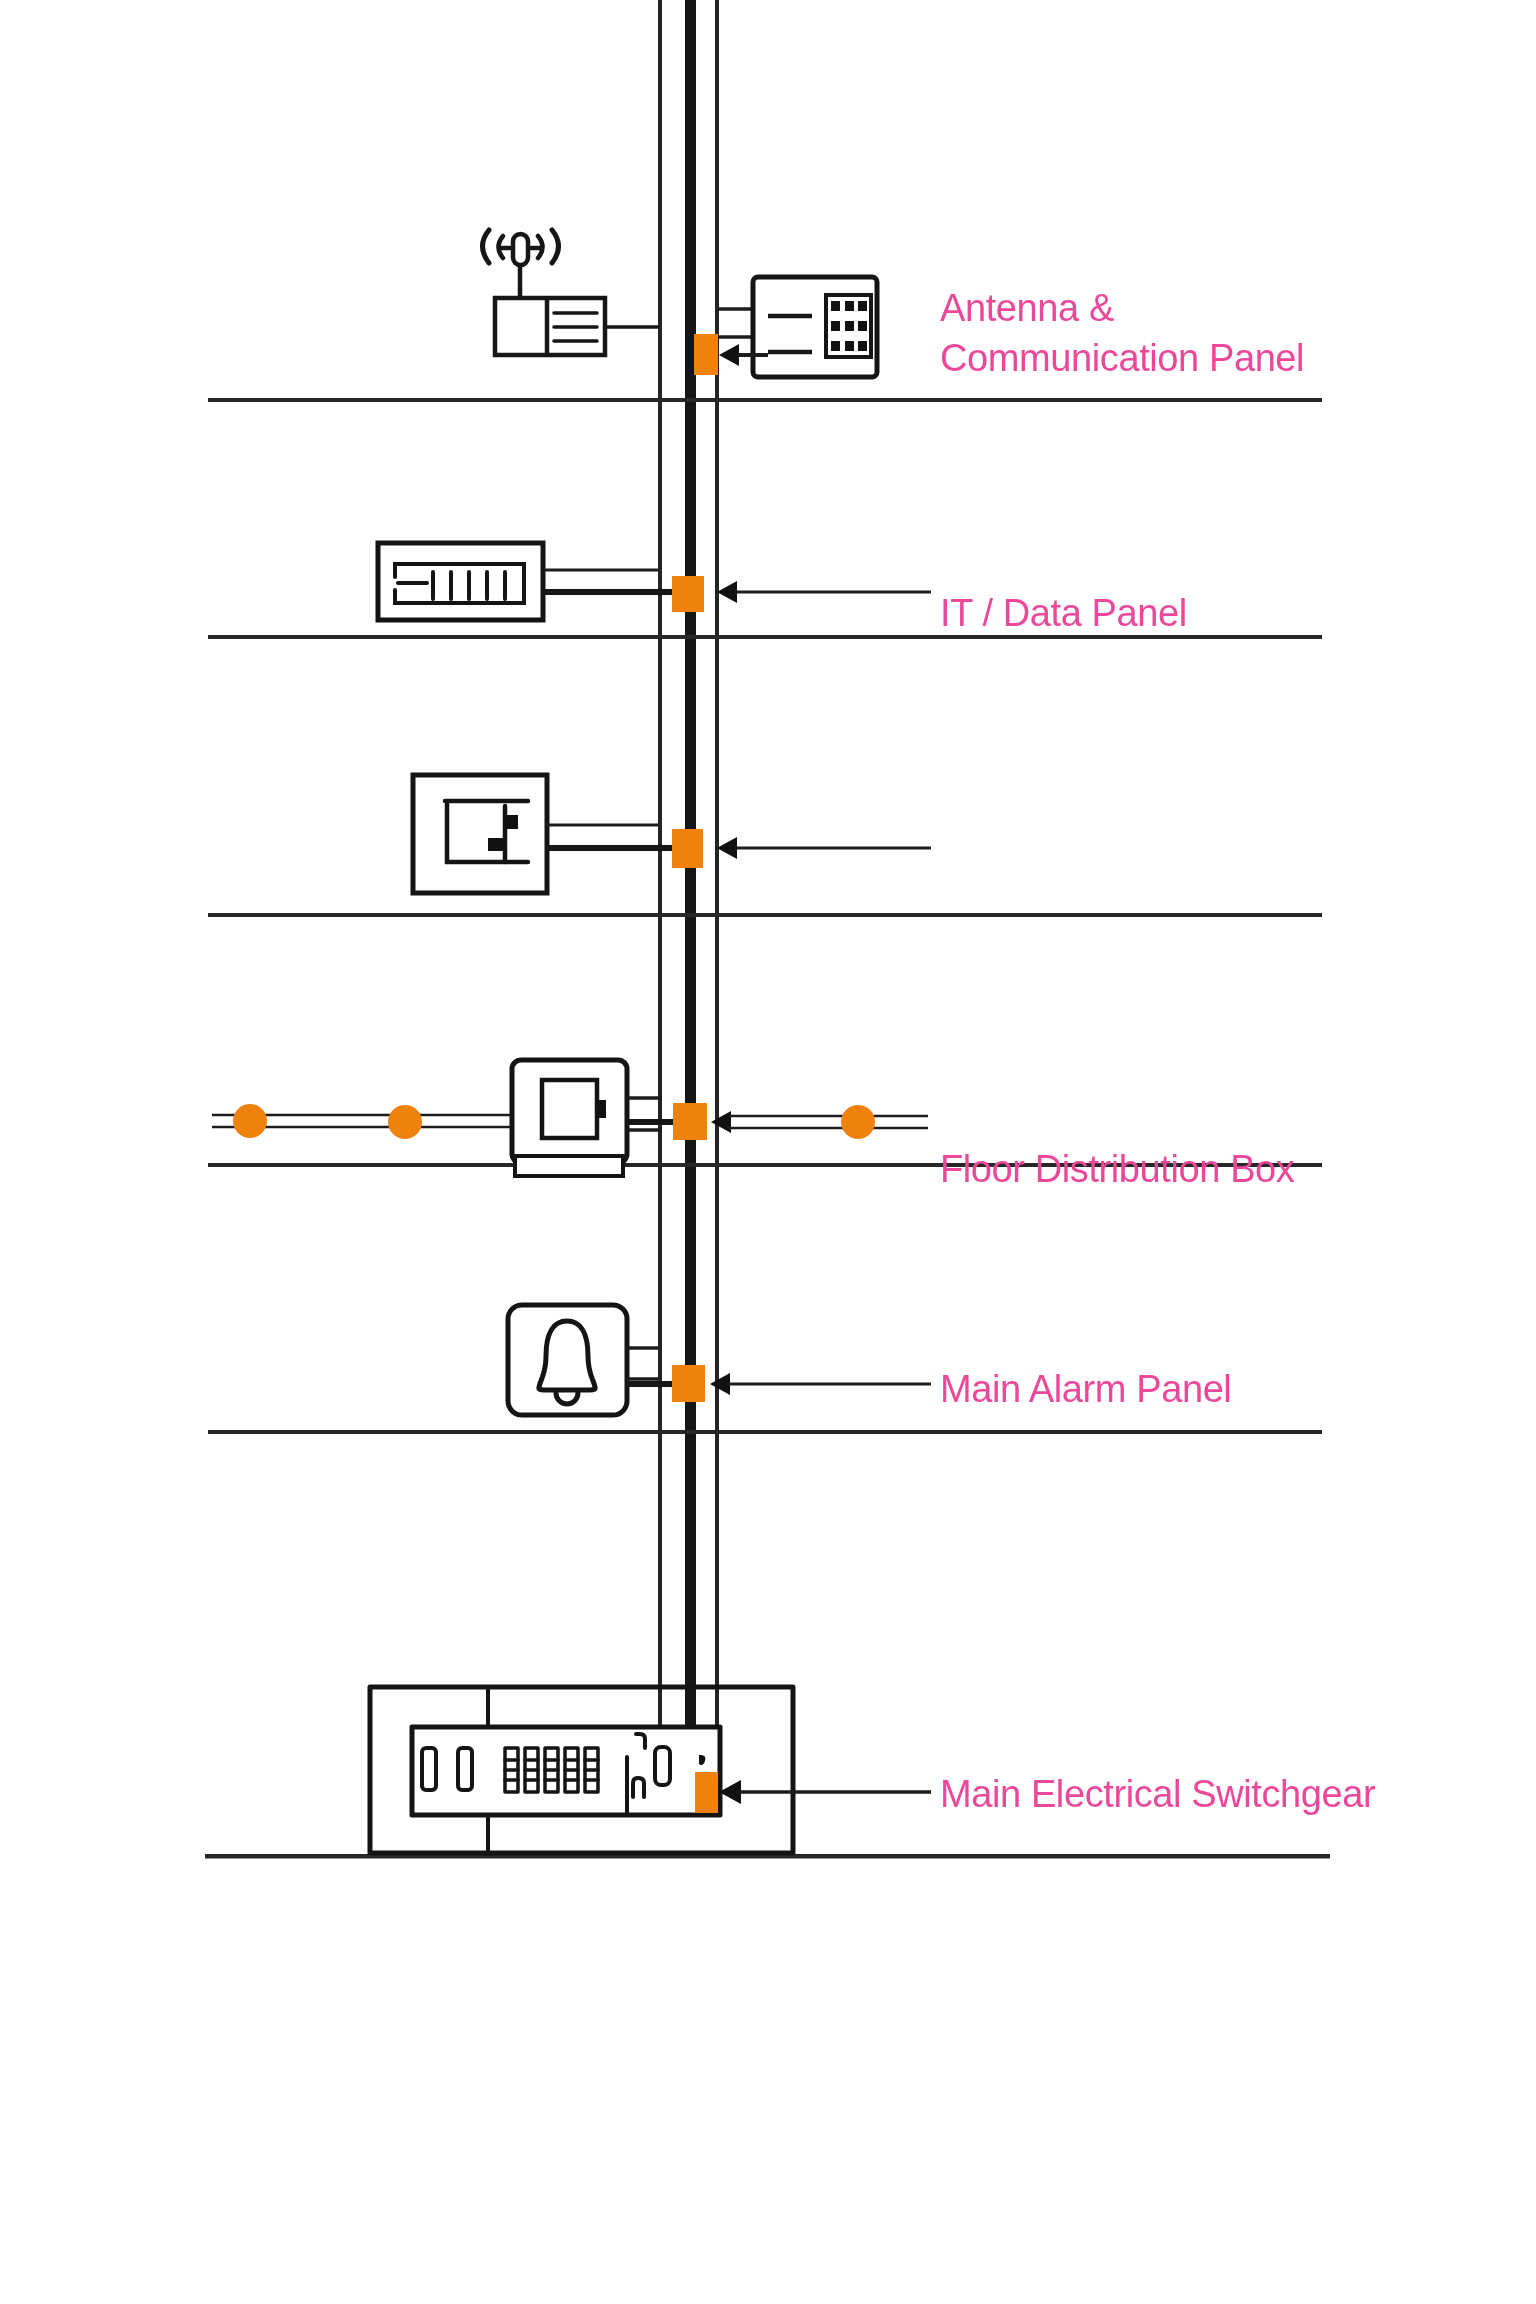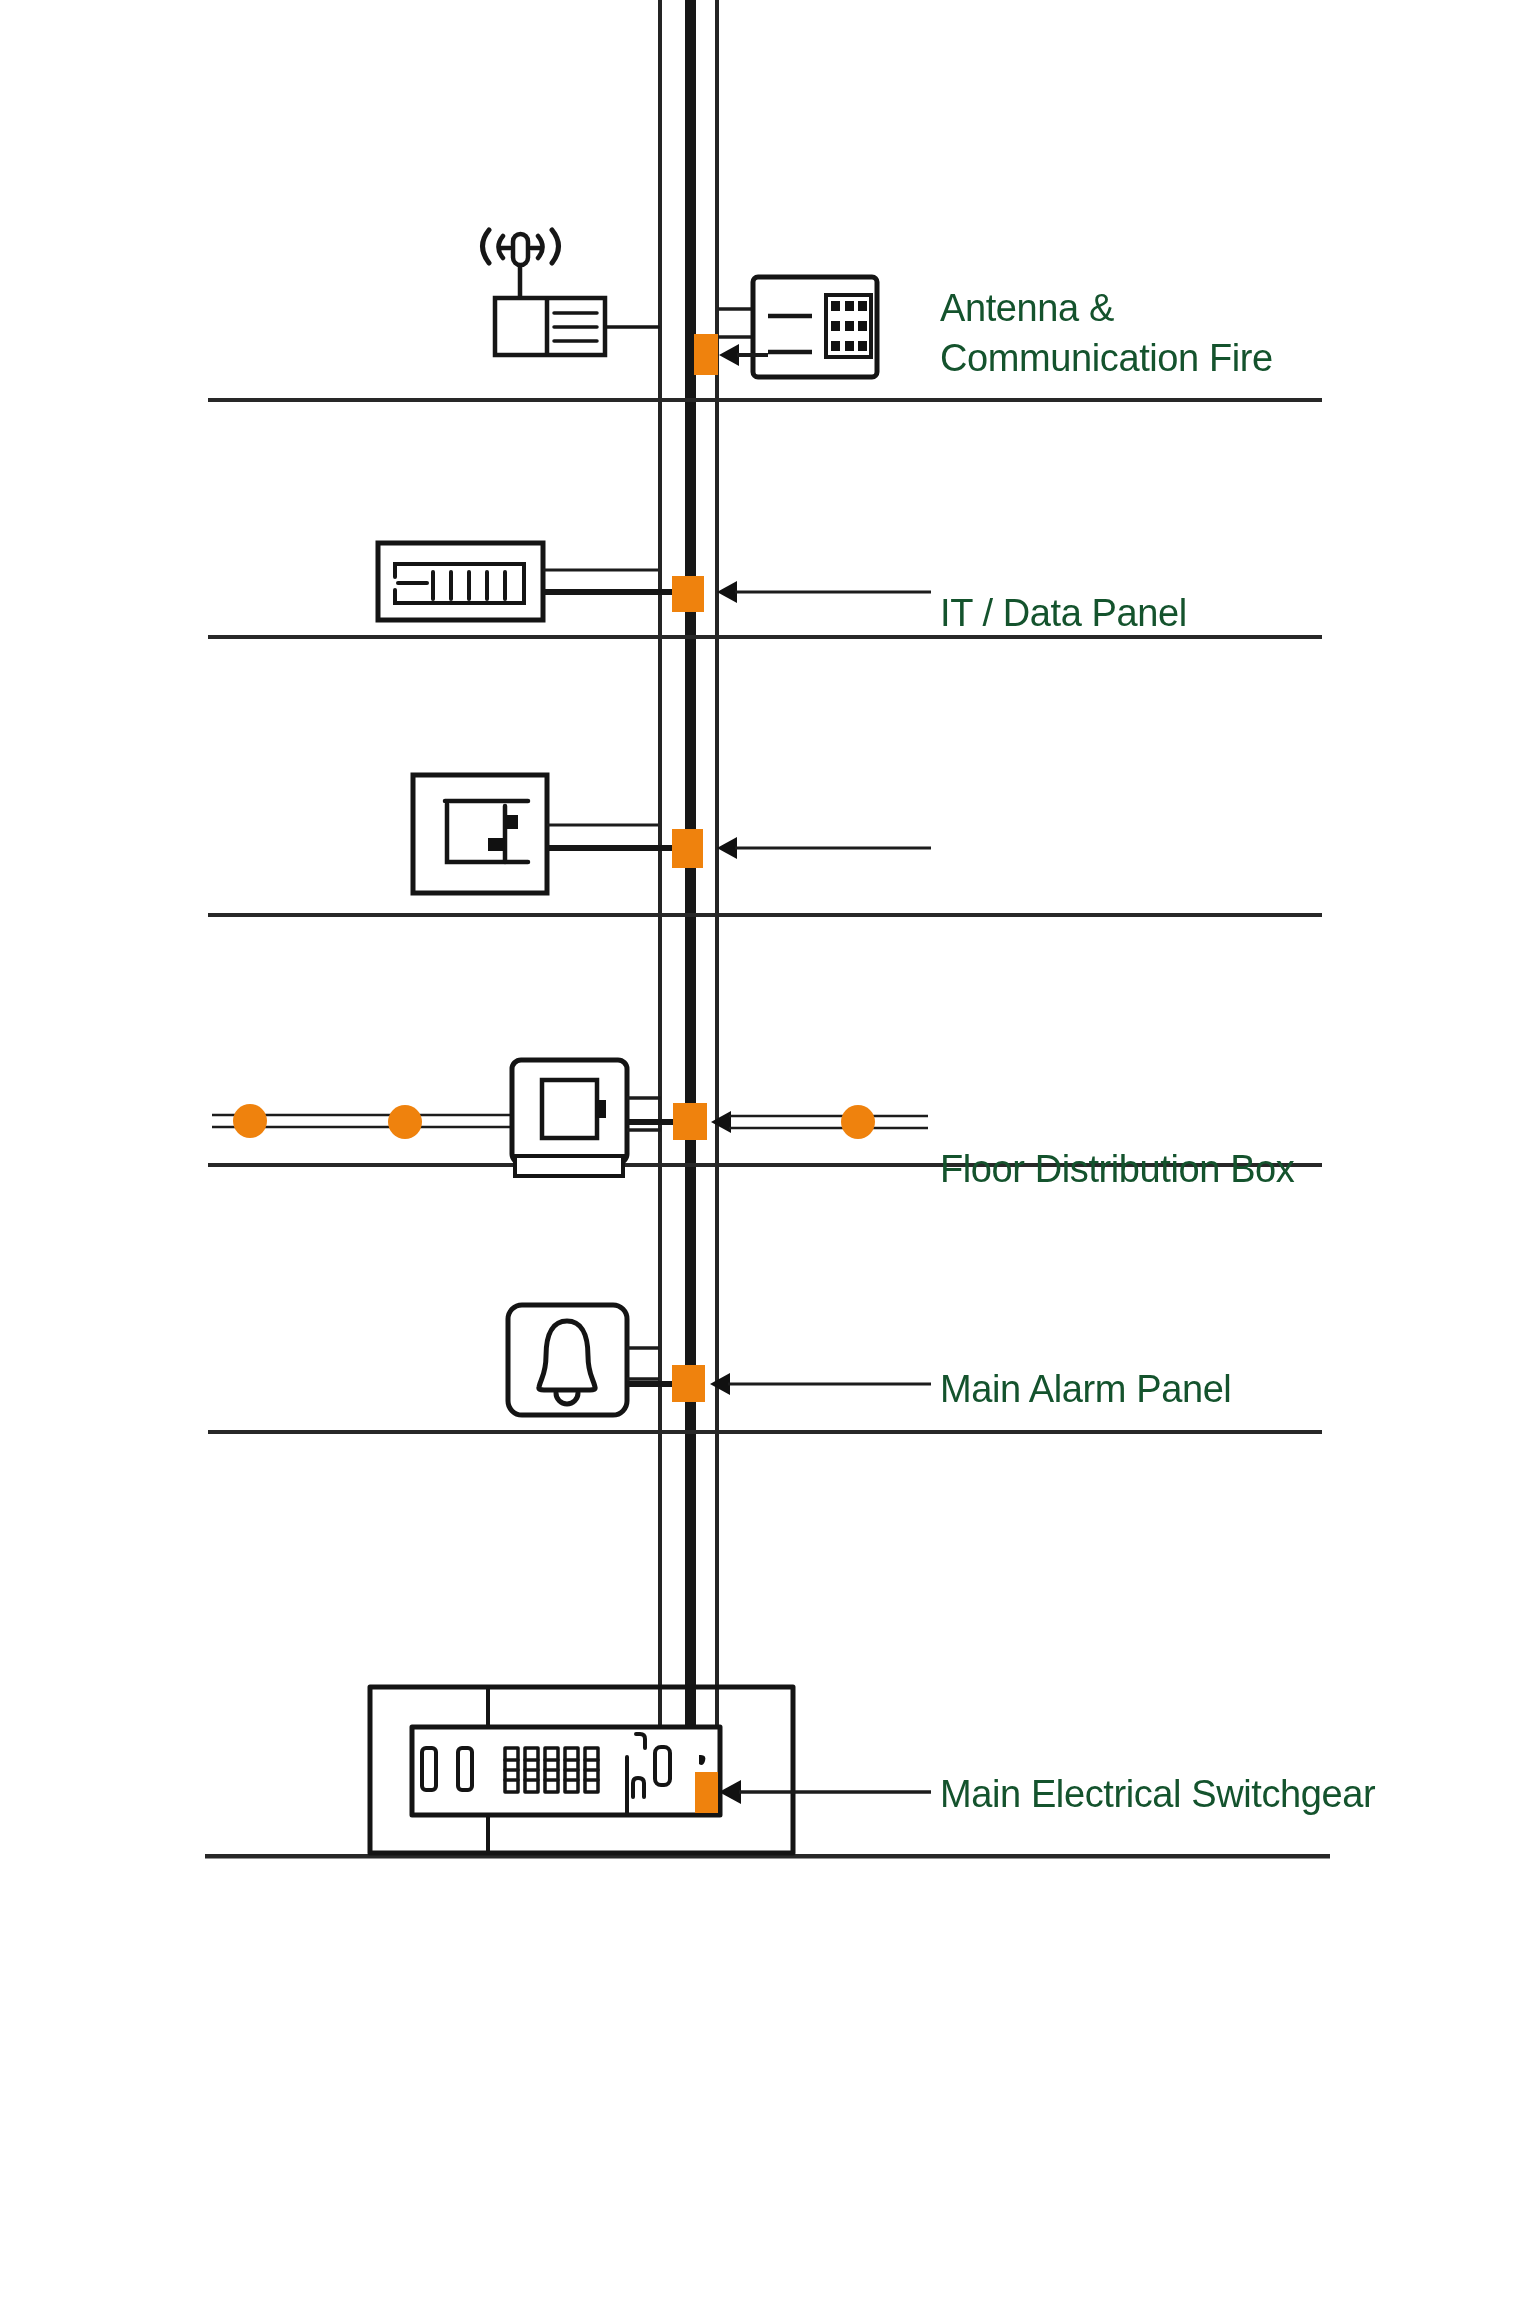--- a/index.html
+++ b/index.html
@@ -1,19 +1,19 @@
 <!DOCTYPE html>
 <html><head>
 <meta charset="utf-8">
 <style>
   html,body{margin:0;padding:0;background:#ffffff;}
   .canvas{position:relative;width:1536px;height:2304px;background:#ffffff;overflow:hidden;
           font-family:"Liberation Sans",sans-serif;}
   .canvas svg{position:absolute;left:0;top:0;}
-  .floor-label{position:absolute;left:940px;color:#14532d;font-size:38px;line-height:50px;
+  .floor-label{position:absolute;left:940px;color:#ec4899;font-size:38px;line-height:50px;
                letter-spacing:-0.4px;white-space:nowrap;}
   .floor-label div{white-space:nowrap;}
 </style>
 </head>
 <body>
 
 <div class="canvas">
 
 <svg width="1536" height="2304" viewBox="0 0 1536 2304">
 
@@ -181,21 +181,21 @@
   </g>
   <rect x="695" y="1772" width="23" height="41" fill="#EF820D"></rect>
   <g>
     <polygon points="719,1792 741,1780 741,1804" fill="#111"></polygon>
     <line x1="739" y1="1792" x2="931" y2="1792" stroke="#1c1c1c" stroke-width="3.5"></line>
   </g>
 </svg>
 
   <div class="floor-label" style="top:283px;">
     <div>Antenna &amp;</div>
-    <div>Communication Fire</div>
+    <div>Communication Panel</div>
   </div>
 
   <div class="floor-label" style="top:588px;">
     <div>IT / Data Panel</div>
   </div>
 
 
   <div class="floor-label" style="top:1100px;margin-top:44px;">
     <div>Floor Distribution Box</div>
   </div>

